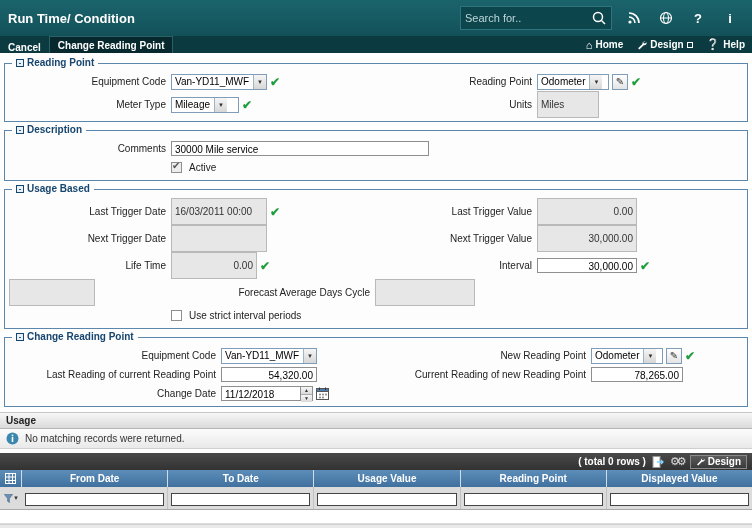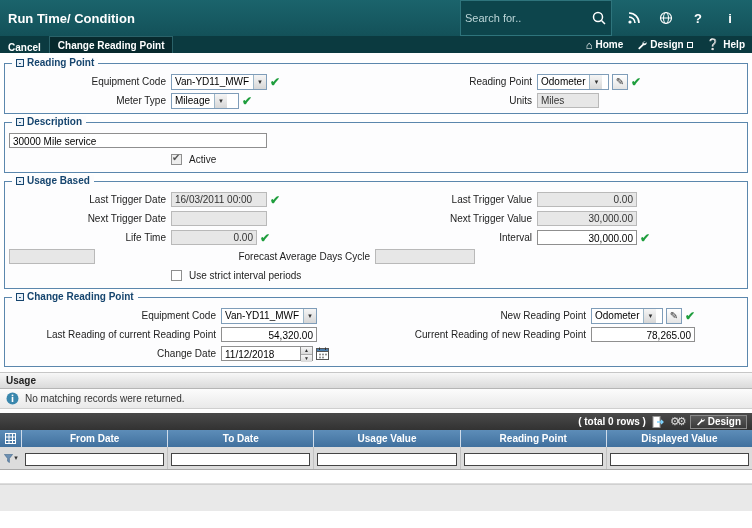--- a/index.html
+++ b/index.html
@@ -5,21 +5,21 @@
   * { box-sizing: border-box; margin: 0; padding: 0; }
   body { font-family: "Liberation Sans", sans-serif; background:#cfd4d6; }
   .app { width:752px; height:528px; background:#fff; position:relative; overflow:hidden; margin:0 auto; }
 
   
   .hdr { height:36px; background:linear-gradient(#1b646c,#135159); display:flex; align-items:center; padding:0 8px; }
   .logo { color:#fff; font-size:21px; font-weight:bold; letter-spacing:0; width:86px; }
   .logo i { font-style:italic; color:#dff3f4; }
   .hdr-title { color:#fff; font-size:13px; font-weight:bold; flex:0 0 auto; }
   .hdr-spacer { flex:1; }
-  .searchbox { width:152px; height:36px; background:#0d454c; border:1px solid #2e747c; display:flex; align-items:center; padding:0 4px; margin-right:14px; }
+  .searchbox { width:152px; height:24px; background:#0d454c; border:1px solid #2e747c; display:flex; align-items:center; padding:0 4px; margin-right:14px; }
   .searchbox input { flex:1; background:transparent; border:none; outline:none; color:#cfe3e4; font-size:11px; font-family:"Liberation Sans",sans-serif; min-width:0;}
   .searchbox input::placeholder { color:#bcd6d8; }
   .hdr-icons { display:flex; align-items:center; gap:16px; color:#fff; padding-right:6px; }
   .hdr-ic { width:16px; height:16px; display:flex; align-items:center; justify-content:center; font-size:13px; font-weight:bold; color:#fff; cursor:pointer; }
 
   
   .nav { height:17px; background:#0b3a40; display:flex; align-items:flex-end; color:#fff; font-size:10px; }
   .nav-cancel { padding:0 8px; font-weight:bold; cursor:pointer; }
   .nav-tab { background:#07292d; border:1px solid #2a6168; border-bottom:none; height:17px; display:flex; align-items:center; padding:0 8px; font-weight:bold; cursor:pointer; }
   .nav-spacer { flex:1; }
@@ -42,21 +42,21 @@
   .c1b { width:212px; text-align:right; padding-right:5px; font-size:10px; color:#222; }
   .c2b { width:186px; display:flex; align-items:center; gap:3px; }
   .c3b { flex:1; text-align:right; padding-right:5px; font-size:10px; color:#222; }
   .c4b { width:152px; display:flex; align-items:center; gap:3px; }
 
   .sel { display:inline-flex; align-items:center; border:1px solid #7f9db9; background:#fff; height:16px; font-size:10px; padding-left:3px; cursor:pointer; }
   .sel-txt { padding-right:4px; white-space:nowrap; }
   .sel-arrow { width:13px; align-self:stretch; background:linear-gradient(#f5f5f5,#d7d7d7); border-left:1px solid #9db6c7; display:flex; align-items:center; justify-content:center; font-size:6px; color:#333; }
 
   .txt { border:1px solid #8f8f8f; background:#fff; height:15px; font-size:10px; padding:0 3px; display:flex; align-items:flex-end; }
-  .ro  { border:1px solid #b9b9b9; background:#e7e7e7; height:15px; font-size:10px; padding:0 3px; display:flex; align-items:center; color:#333; }
+  .ro  { border:1px solid #b9b9b9; background:#e7e7e7; height:27px; font-size:10px; padding:0 3px; display:flex; align-items:center; color:#333; }
   .num { justify-content:flex-end; }
 
   .ok { color:#1f9e3d; font-size:12px; font-weight:bold; line-height:12px; }
 
   .chk { width:11px; height:11px; border:1px solid #8f8f8f; background:#fff; display:inline-block; position:relative; cursor:pointer; }
   .chk.dis { background:#ededed; }
   .chk.on::after { content:"\2714"; position:absolute; top:-3px; left:0px; font-size:10px; color:#555; }
   .chklbl { font-size:10px; color:#222; margin-left:4px; }
 
   .editbtn { width:16px; height:16px; border:1px solid #7f9db9; background:linear-gradient(#fff,#e4e4e4); display:inline-flex; align-items:center; justify-content:center; font-size:10px; color:#333; cursor:pointer; }
@@ -196,20 +196,21 @@
         </div>
       </div>
     </div>
 
     <div class="fs">
       <div class="fs-legend">
         <span class="legend-box">-</span>
         <span>Description</span>
       </div>
       <div class="frow">
+        <div class="c1">Comments</div>
         <div class="c4">
           <span class="txt" style="width:258px;">
               <span>30000 Mile service</span>
             </span>
         </div>
       </div>
       <div class="frow">
         <div class="c1"></div>
         <div class="c4">
           <span class="chk dis on"></span>
@@ -315,21 +316,21 @@
       </div>
       <div class="frow">
         <div class="c1b">Last Reading of current Reading Point</div>
         <div class="c2b">
           <span class="txt num" style="width:96px; justify-content:flex-end;">
               <span>54,320.00</span>
             </span>
         </div>
         <div class="c3b">Current Reading of new Reading Point</div>
         <div class="c4b">
-          <span class="txt num" style="width:104px; justify-content:flex-end;">
+          <span class="txt num" style="width:92px; justify-content:flex-end;">
               <span>78,265.00</span>
             </span>
         </div>
       </div>
       <div class="frow">
         <div class="c1b">Change Date</div>
         <div class="c2b">
           <span class="txt" style="width:80px;">
               <span>11/12/2018</span>
             </span>

